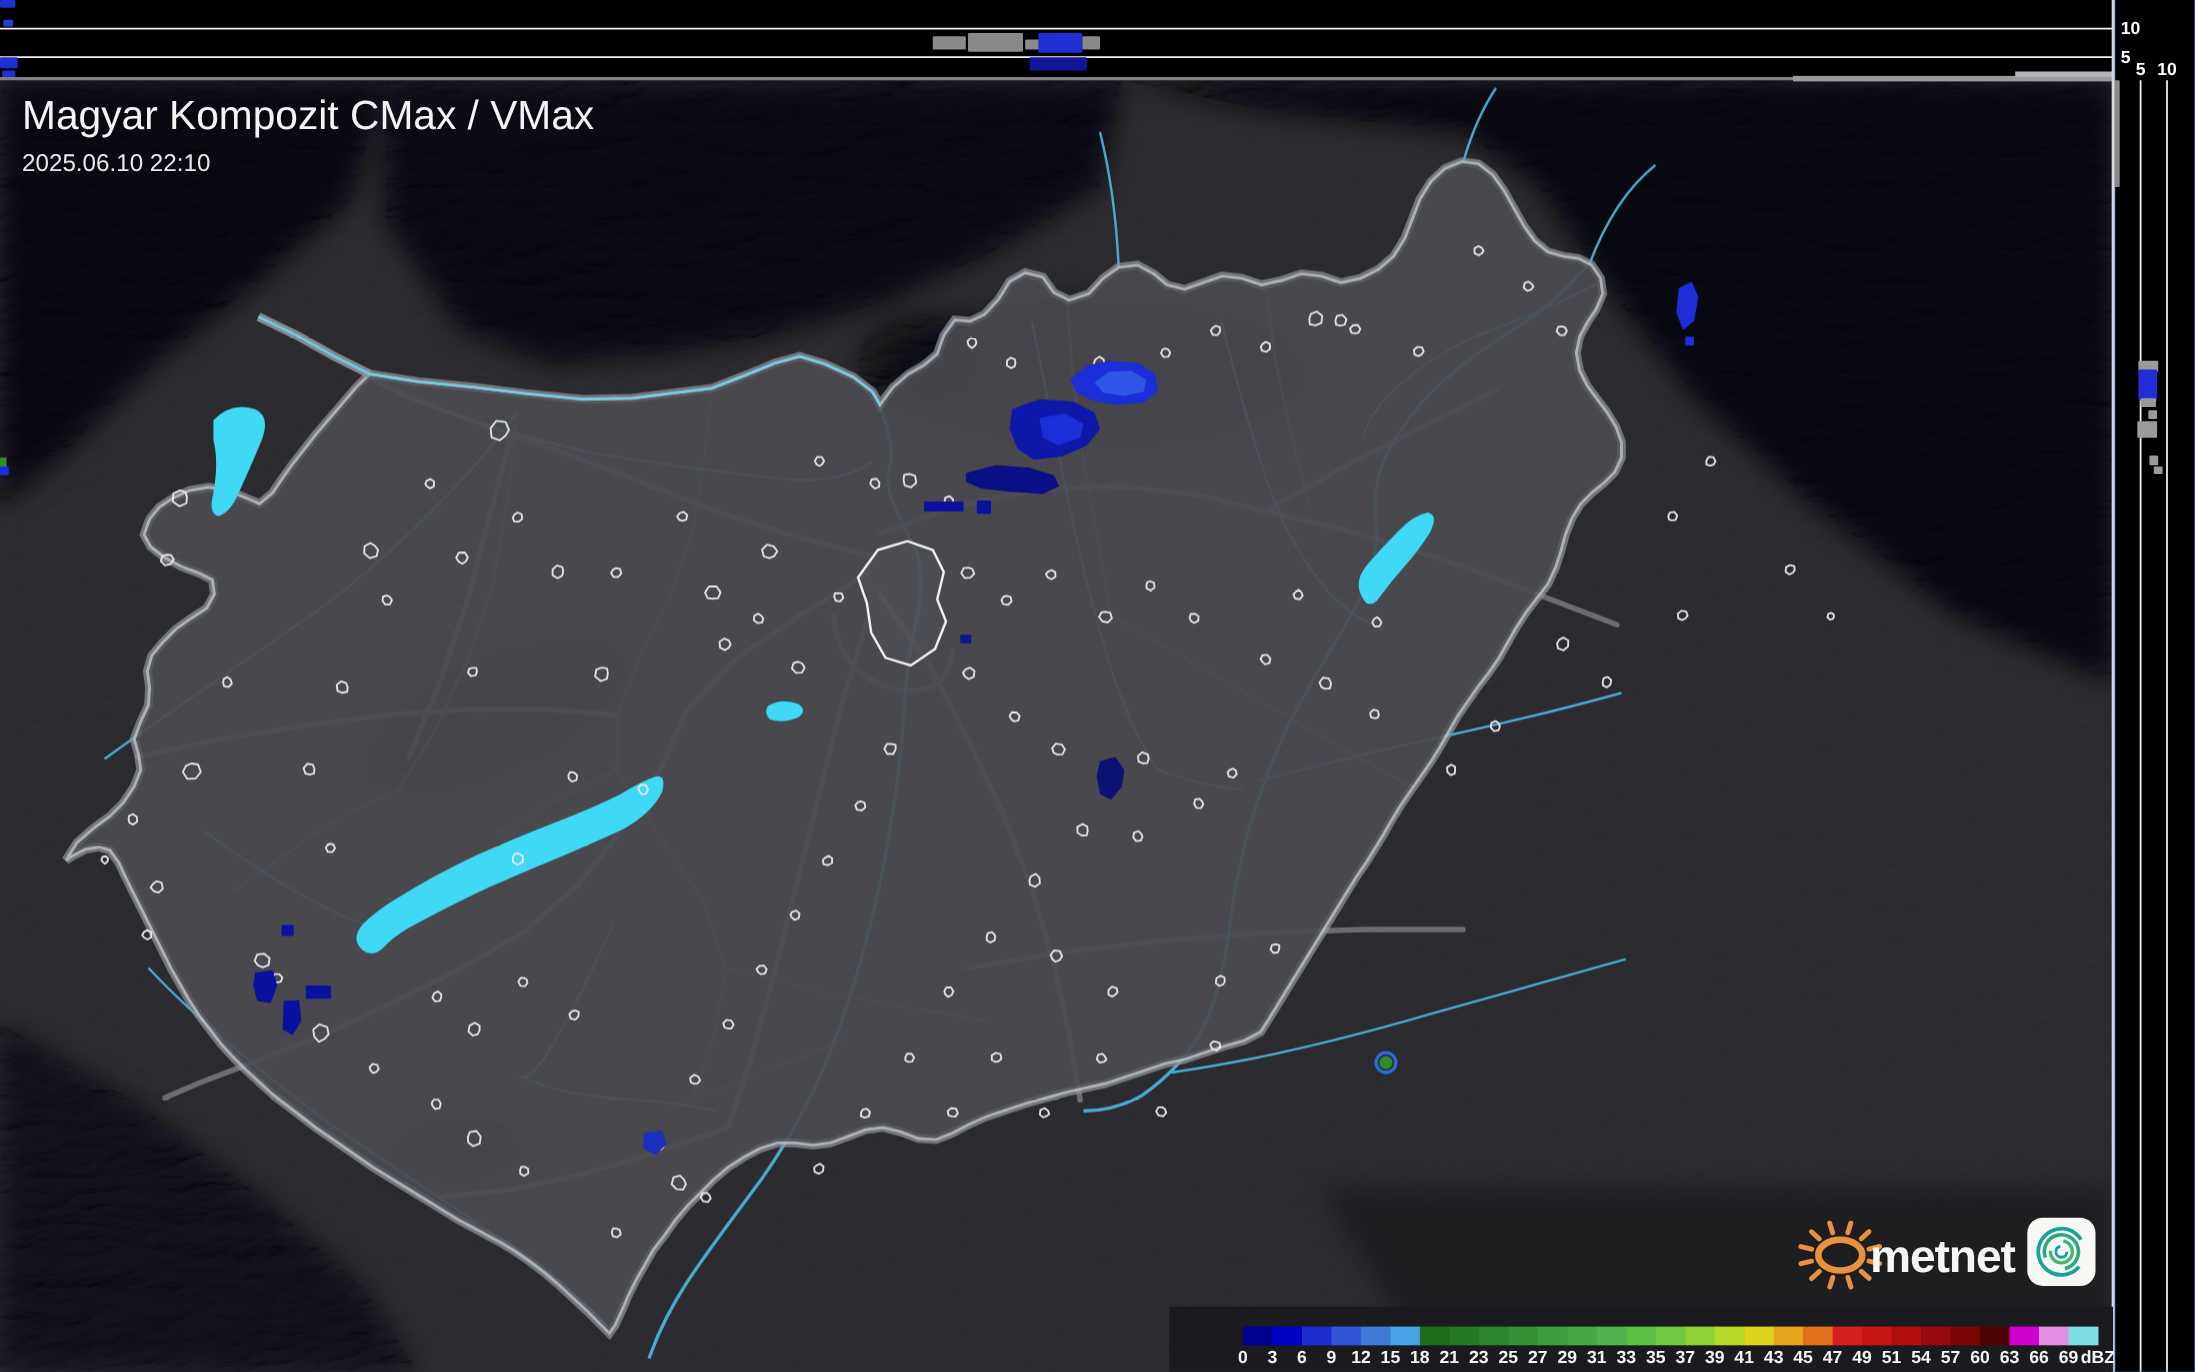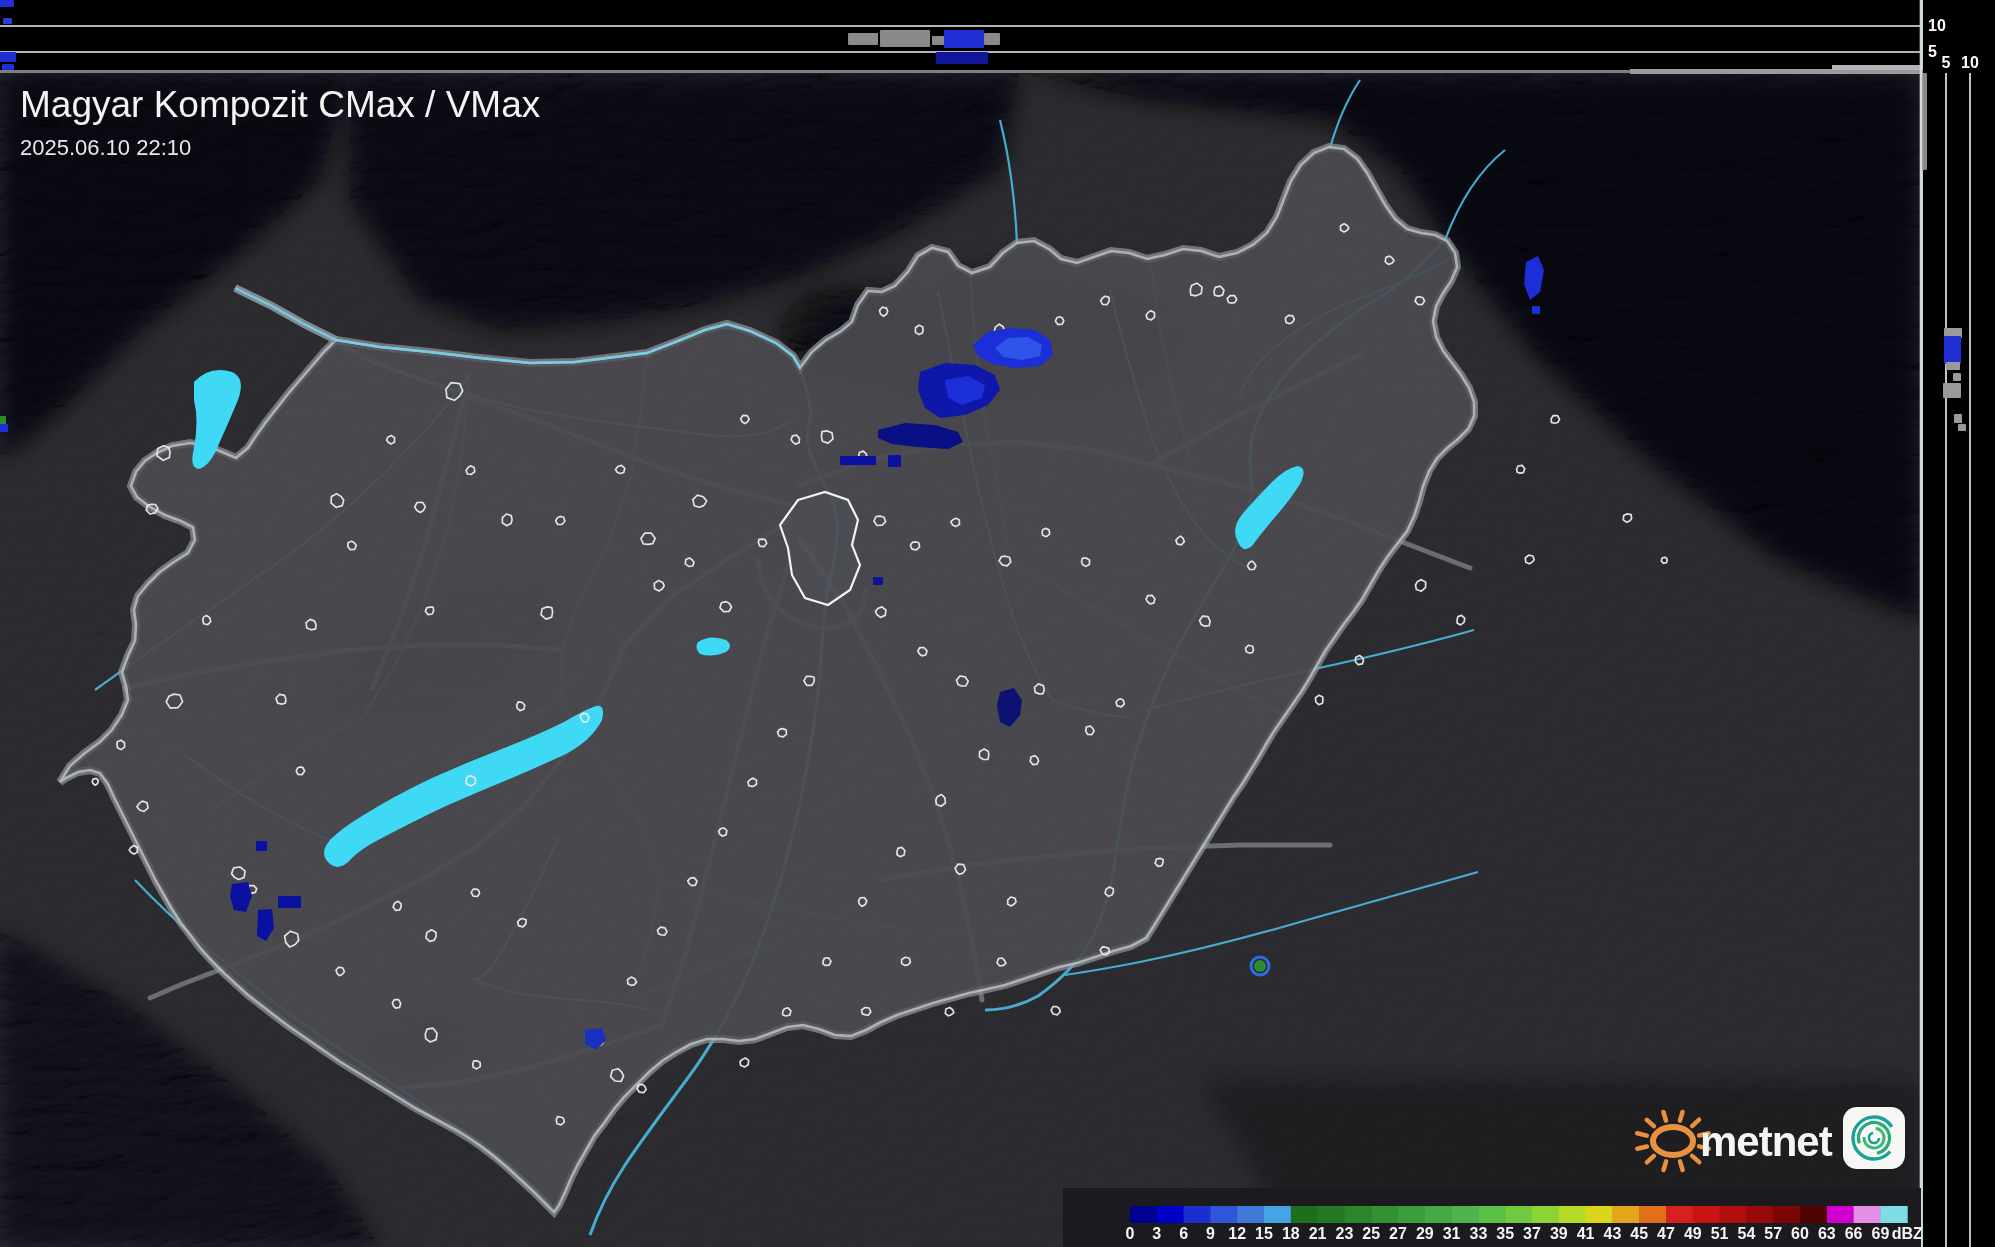--- a/index.html
+++ b/index.html
@@ -1,16 +1,16 @@
 <!DOCTYPE html>
 <html><head>
 <meta charset="utf-8">
 <style>
   html,body{margin:0;padding:0;background:#000;}
-  #stage{position:relative;width:1995px;height:1247px;background:#86efac;overflow:hidden;
+  #stage{position:relative;width:1995px;height:1247px;background:#3b82f6;overflow:hidden;
          font-family:"Liberation Sans",sans-serif;}
   svg{position:absolute;left:0;top:0;}
   text{font-family:"Liberation Sans",sans-serif;}
   .blend-mul{mix-blend-mode:multiply;}
 </style>
 </head>
 <body>
 
 <div id="stage">
 <svg width="1995" height="1247" viewBox="0 0 1995 1247">

